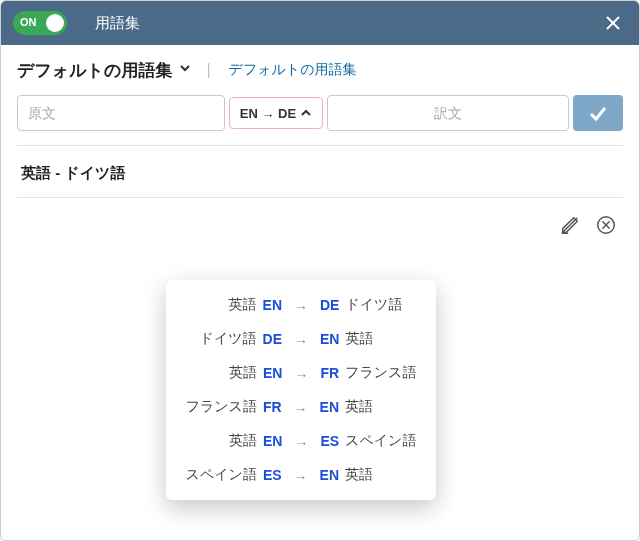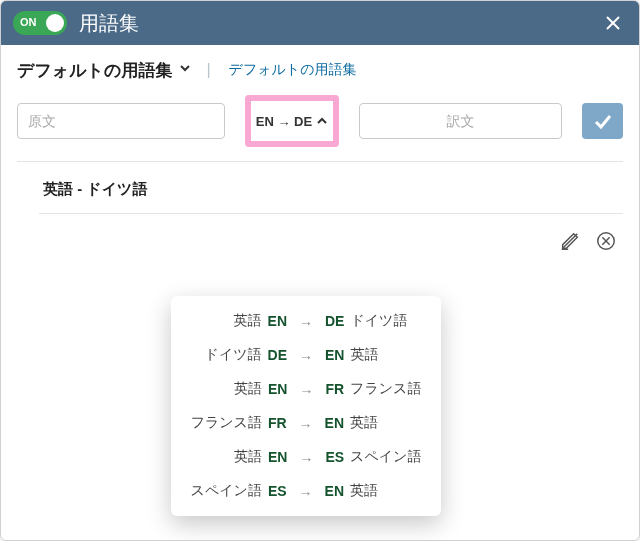--- a/index.html
+++ b/index.html
@@ -31,49 +31,49 @@
     cursor: pointer;
   }
   .toggle .label {
     color: #fff; font-size: 11px; font-weight: 600;
     position: absolute; left: 7px; top: 5px;
   }
   .toggle .knob {
     width: 18px; height: 18px; background: #fff; border-radius: 50%;
     position: absolute; right: 3px; top: 3px;
   }
-  .header-title { margin-left: 12px; font-size: 20px; }
+  .header-title { margin-left: 28px; font-size: 15px; }
   .close {
     margin-left: auto; width: 28px; height: 28px; cursor: pointer;
     display:flex; align-items:center; justify-content:center;
   }
   .close svg { stroke: #fff; stroke-width: 2; }
 
   .subheader {
     height: 50px; display:flex; align-items:center;
     padding: 4px 16px;
   }
   .glossary-name { font-size: 17px; font-weight: 700; color: #222; }
   .chevron-sm { margin-left: 6px; }
   .add-link { color: #0b6aa1; font-size: 14px; margin-left: 18px; cursor:pointer; }
   .sep { color: #b8c4cc; margin-left: 14px; margin-right: 0;}
 
   .inputs-row {
-    display:flex; align-items:center; gap: 20px;
+    display:flex; align-items:center; gap: 4px;
     padding: 0 16px 6px 16px;
   }
   .text-input {
     height: 36px; border: 1px solid #c9c9c9; border-radius: 4px;
     padding: 0 10px; font-size: 14px; outline: none;
   }
   .text-input::placeholder { color: #aaa; }
   .src-input { flex: 0 0 208px; }
   .pair-btn {
-    height: 52px; flex: 0 0 94px;
-    border: 6px solid #f9a8d4; border-radius: 4px;
+    height: 32px; flex: 0 0 94px;
+    border: 1px solid #f9a8d4; border-radius: 4px;
     background: #fff; font-size: 13px; font-weight: 600;
     display:flex; align-items:center; justify-content:center; gap:4px;
     cursor:pointer; color:#333;
   }
   .tgt-input { flex: 1 1 auto; text-align: center; }
   .confirm-btn {
     width: 50px; height: 36px; border:none; border-radius: 4px;
     background: #7ea7c8; display:flex; align-items:center; justify-content:center;
     cursor:pointer;
   }
@@ -90,40 +90,40 @@
     display:flex; align-items:center;
     padding: 14px 20px 0 20px; font-size:15px; color:#333;
   }
   .entry-row .spacer { flex:1; }
   .entry-actions { display:flex; gap:10px; }
   .icon-btn { width:26px; height:26px; display:flex; align-items:center; justify-content:center; cursor:pointer; }
 
   
   .dropdown {
     position: absolute;
-    left: 148px; top: 134px;
+    left: 165px; top: 134px;
     width: 270px;
     background: #fff;
     border-radius: 6px;
     box-shadow: 0 8px 24px rgba(0,0,0,.22);
     padding: 8px 0;
     z-index: 50;
   }
   .dd-row {
     display:flex; align-items:center; justify-content:center;
     padding: 8px 14px; font-size: 14px; color:#444;
     cursor:pointer; white-space:nowrap;
   }
   .dd-seg { display:inline-block; }
   .dd-name-left { text-align:right; width: 76px; }
-  .dd-code { font-weight:700; margin: 0 6px; color:#14532d; }
+  .dd-code { font-weight:700; margin: 0 6px; color:#1d4ed8; }
   .dd-arrow { margin: 0 6px; color:#888; }
   .dd-name-right { text-align:left; width: 76px; }
 
-  .content { position: relative; flex:1;margin-left:22px; }
+  .content { position: relative; flex:1; }
 </style>
 </head>
 <body>
 
 <div class="panel">
 
   <div class="header">
     <div class="toggle">
       <span class="label">ON</span>
       <span class="knob"></span>

